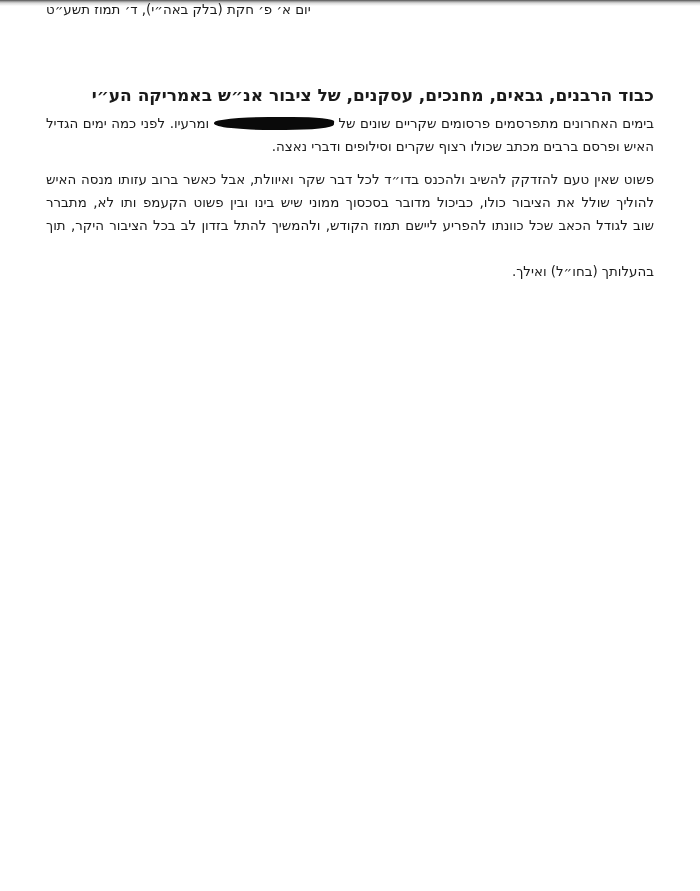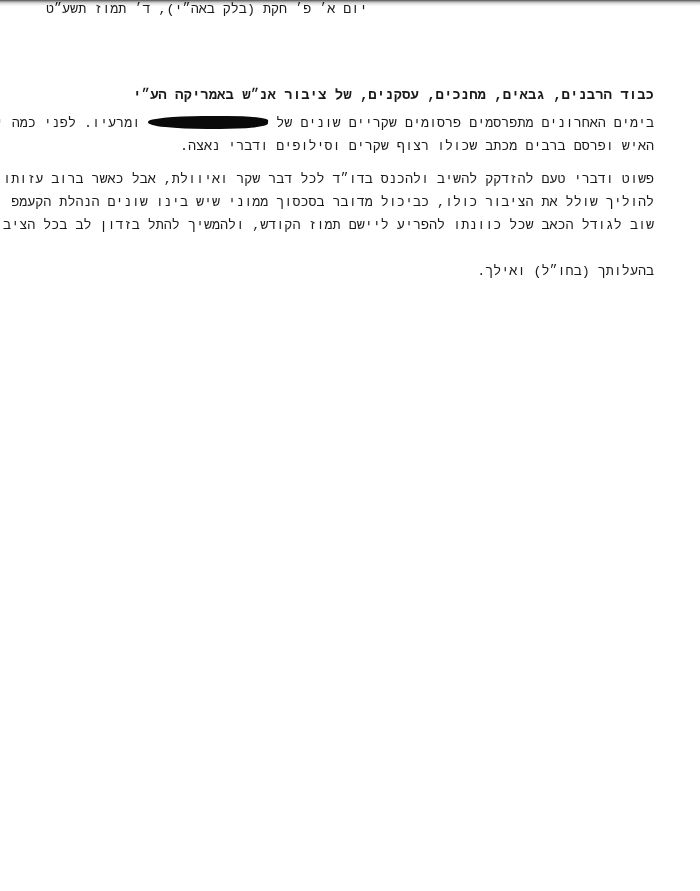--- a/index.html
+++ b/index.html
@@ -9,29 +9,28 @@
       font-family: "DejaVu Sans", "Liberation Sans", sans-serif;
       color: #1a1a1a;
     }
     .top-edge {
       position: absolute; left: 0; top: 0; width: 700px; height: 6px;
       background: linear-gradient(#4a4a4a 0, #8a8a8a 1px, #d8d8d8 3px, #ffffff 6px);
     }
     .page {
       position: absolute; left: 46px; top: 0; width: 608px; height: 891px;
       direction: rtl;
-      font-family: Liberation Mono, monospace;
     }
     .line {
       position: absolute; right: 0; white-space: nowrap;
       font-size: 13.4px; line-height: 16px; direction: rtl; text-align: right;
     }
     .just { left: 0; text-align: justify; text-align-last: justify; }
     .date-line { top: 2px; left: 0; right: auto; font-size: 13.4px; }
-    .salutation { top: 87px; font-weight: bold; font-size: 14px; }
+    .salutation { top: 87px; font-weight: bold; font-size: 17px; }
     .redact {
       display: inline-block; height: 13px; background: #0a0a0a;
       border-radius: 45% 35% 40% 50%; vertical-align: -2px;
       transform: skewX(-6deg);
     }
   </style>
 </head>
 <body>
 
 <div class="top-edge"></div>
@@ -42,18 +41,18 @@
 
   <div class="line salutation">כבוד הרבנים, גבאים, מחנכים, עסקנים, של ציבור אנ״ש באמריקה הע״י</div>
 
   <div class="line just" style="top:116px;">
     <span>בימים האחרונים מתפרסמים פרסומים שקריים שונים של</span>
     <span class="redact" style="width:120px;"></span>
     <span>ומרעיו. לפני כמה ימים הגדיל</span>
   </div>
   <div class="line" style="top:139px;">האיש ופרסם ברבים מכתב שכולו רצוף שקרים וסילופים ודברי נאצה.</div>
 
-  <div class="line just" style="top:172px;">פשוט ודברי טעם להזדקק להשיב ולהכנס בדו״ד לכל דבר שקר ואיוולת, אבל כאשר ברוב עזותו מנסה האיש</div>
-  <div class="line just" style="top:195px;">להוליך שולל את הציבור כולו, כביכול מדובר בסכסוך ממוני שיש בינו שונים הנהלת הקעמפ ותו לא, מתברר</div>
+  <div class="line just" style="top:172px;">פשוט שאין טעם להזדקק להשיב ולהכנס בדו״ד לכל דבר שקר ואיוולת, אבל כאשר ברוב עזותו מנסה האיש</div>
+  <div class="line just" style="top:195px;">להוליך שולל את הציבור כולו, כביכול מדובר בסכסוך ממוני שיש בינו ובין פשוט הקעמפ ותו לא, מתברר</div>
   <div class="line just" style="top:218px;">שוב לגודל הכאב שכל כוונתו להפריע ליישם תמוז הקודש, ולהמשיך להתל בזדון לב בכל הציבור היקר, תוך</div>
   <div class="line" style="top:264px;">בהעלותך (בחו״ל) ואילך.</div>
 
 </div>
 
 </body></html>

